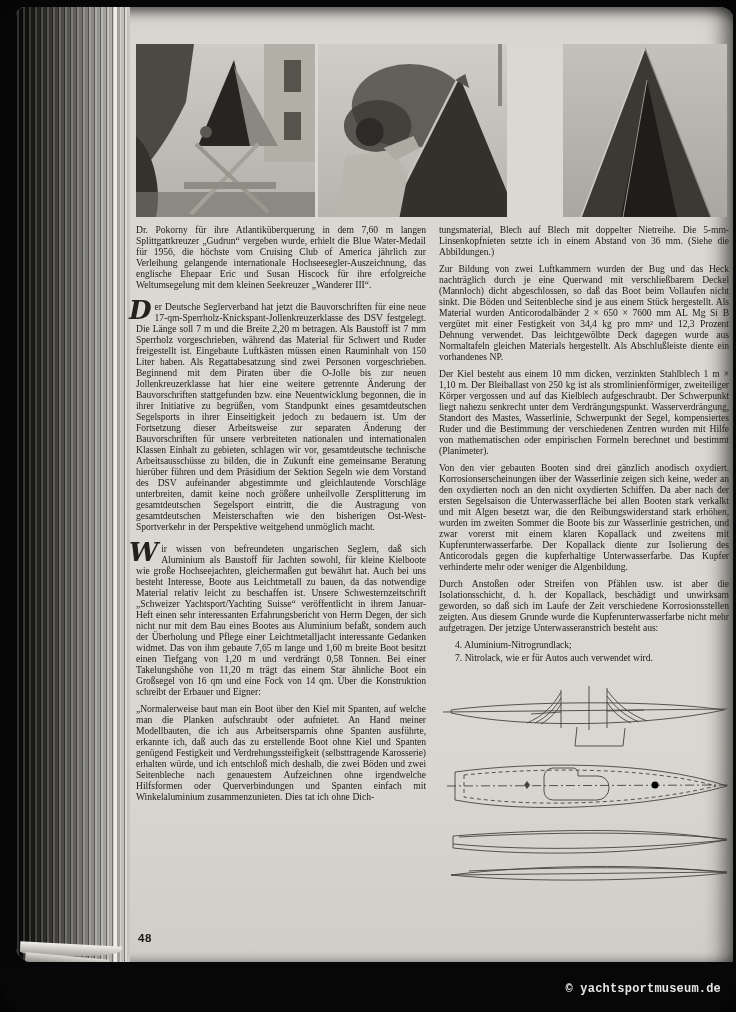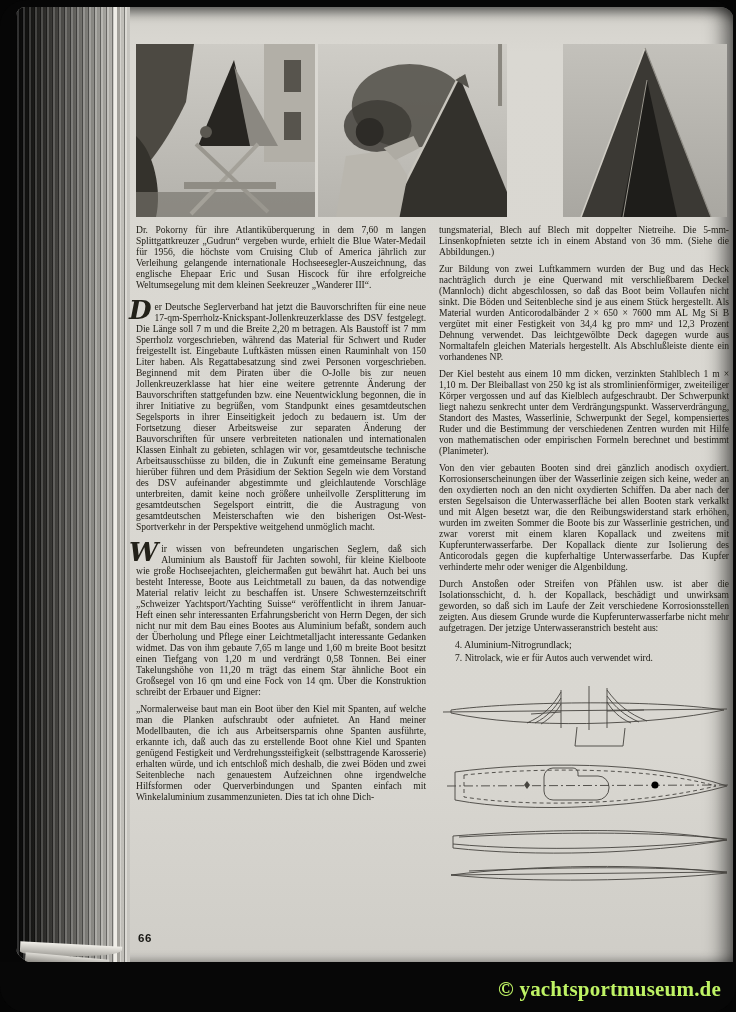--- a/index.html
+++ b/index.html
@@ -69,22 +69,22 @@
   .curl2 { left:25px; top:956px; width:84px; height:11px; background:linear-gradient(#dedcd6,#7c7a74); border-radius:0 0 100% 40%; transform:rotate(5deg); }
   .curl3 { left:30px; top:967px; width:62px; height:9px;  background:linear-gradient(#c6c4be,#565450); border-radius:0 0 100% 50%; transform:rotate(7deg); }
 
   
   .bottom-bar {
     position:absolute; left:0; bottom:0; width:736px; height:50px;
     background:#070707; display:flex; justify-content:flex-end; align-items:center;
     box-sizing:border-box; padding-right:15px;
   }
   .watermark {
-    font-family:Liberation Serif, serif; font-weight:bold;
-    font-size:21px; color:#bef264; padding-top:4px; letter-spacing:0.2px;
+    font-family:Liberation Mono, monospace; font-weight:bold;
+    font-size:12px; color:#e5e5e5; padding-top:4px; letter-spacing:0.2px;
   }
 </style>
 </head>
 <body>
 
 <div class="scan">
 
   <div class="page">
     <div class="binding"></div>
 
@@ -210,21 +210,21 @@
             </g>
             <g>
               <path d="M12,197 C90,187 210,185 288,195 C210,203 90,205 12,197 Z"></path>
               <path d="M12,197 L288,194"></path>
               <path d="M30,193 C120,189 220,188 288,194"></path>
             </g>
           </svg>
         </div>
       </div>
 
-      <div class="page-number">66</div>
+      <div class="page-number">48</div>
     </div>
   </div>
 
   <div class="curl curl1"></div>
   <div class="curl curl2"></div>
   <div class="curl curl3"></div>
 
   <div class="bottom-bar">
     <span class="watermark">© yachtsportmuseum.de</span>
   </div>

